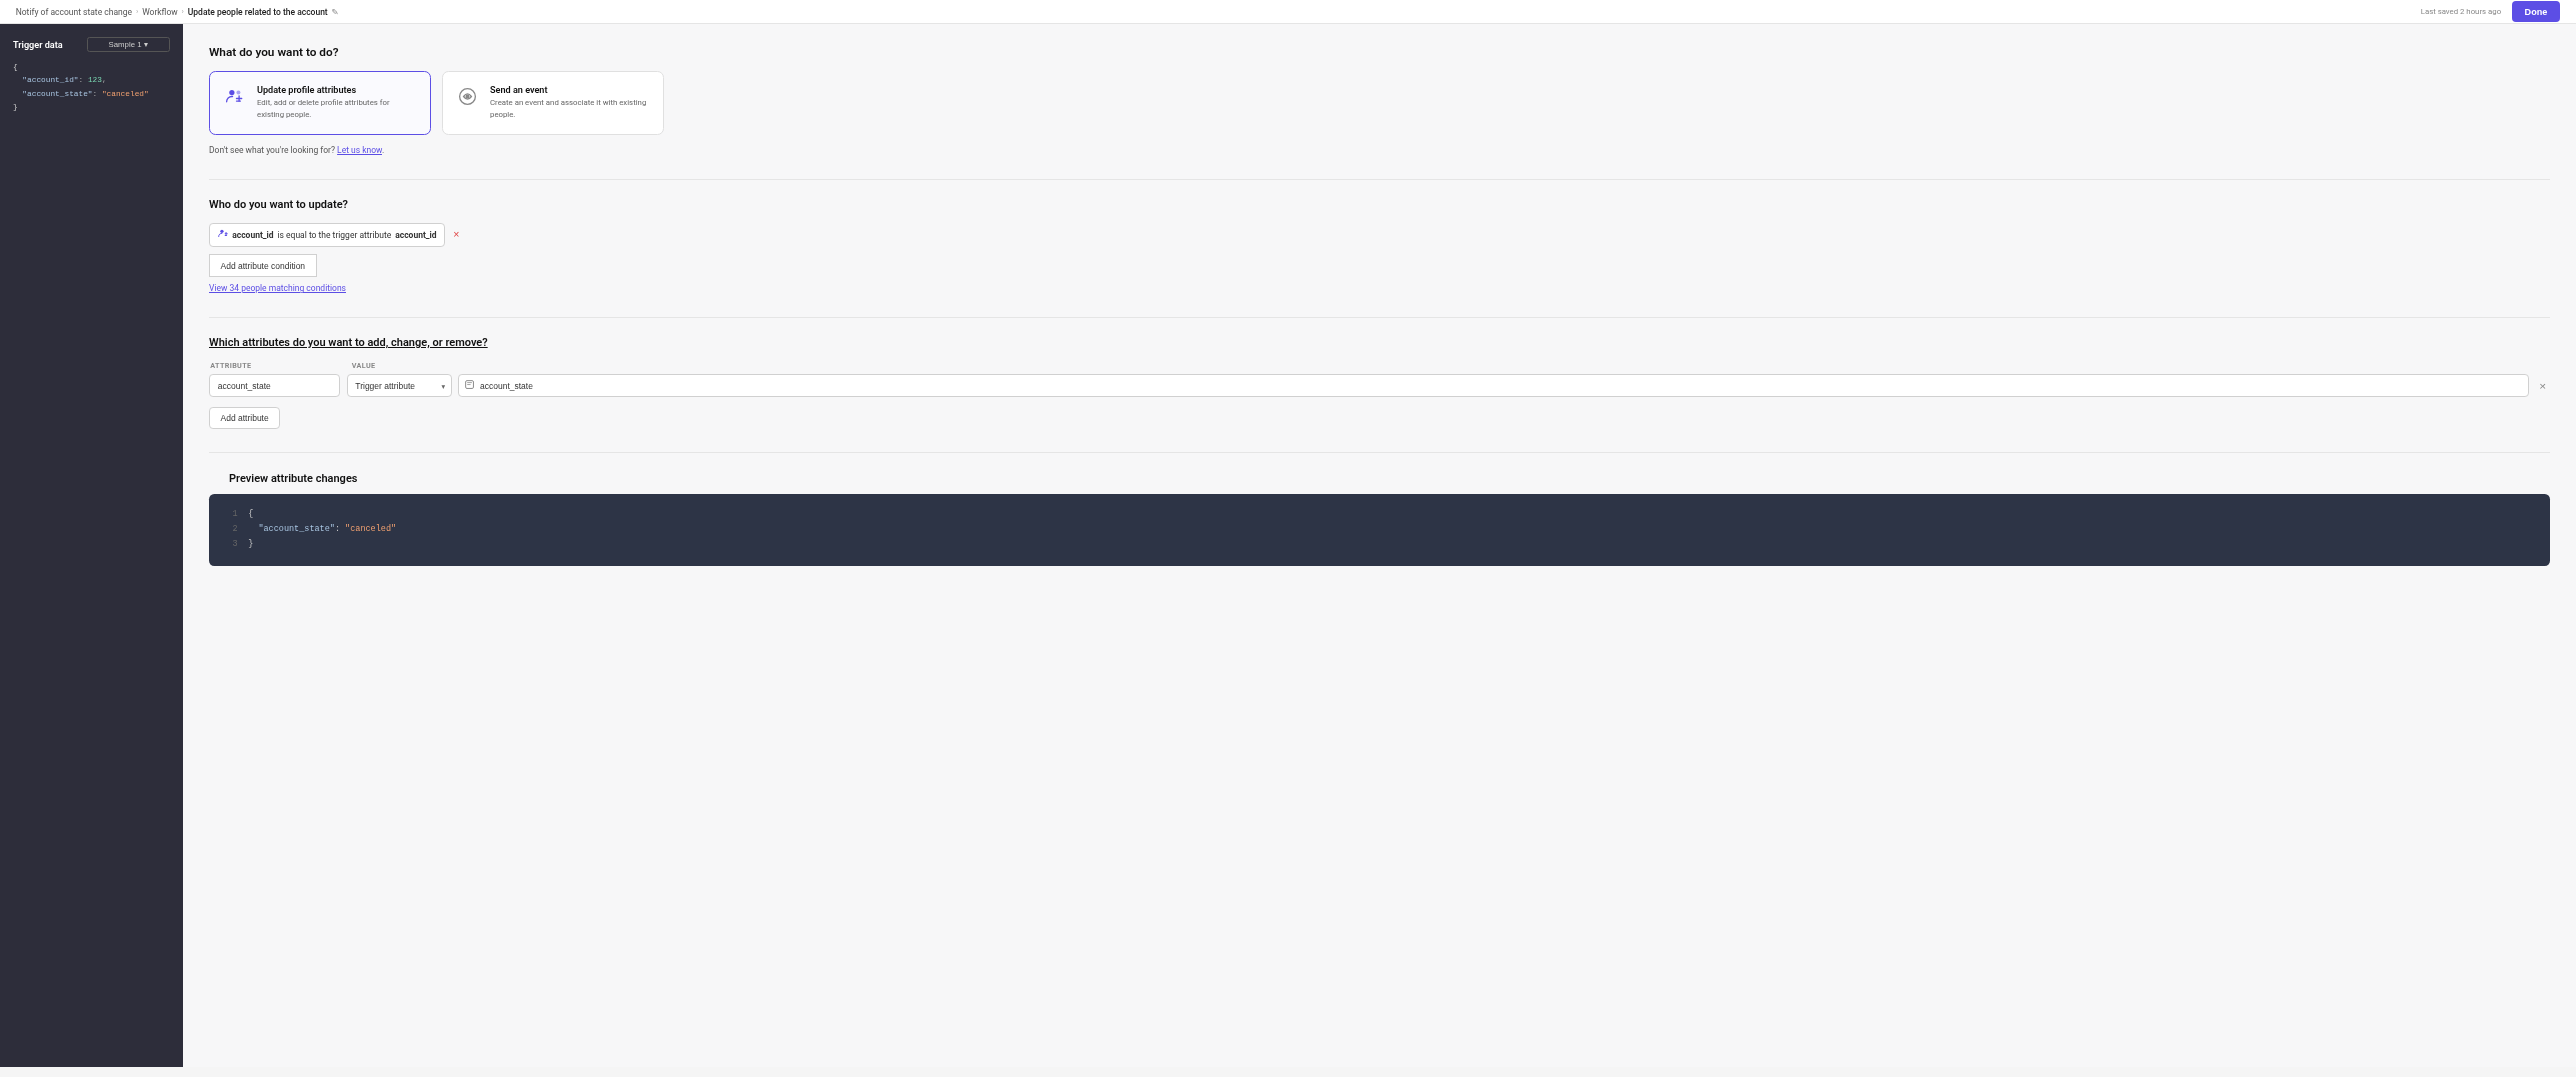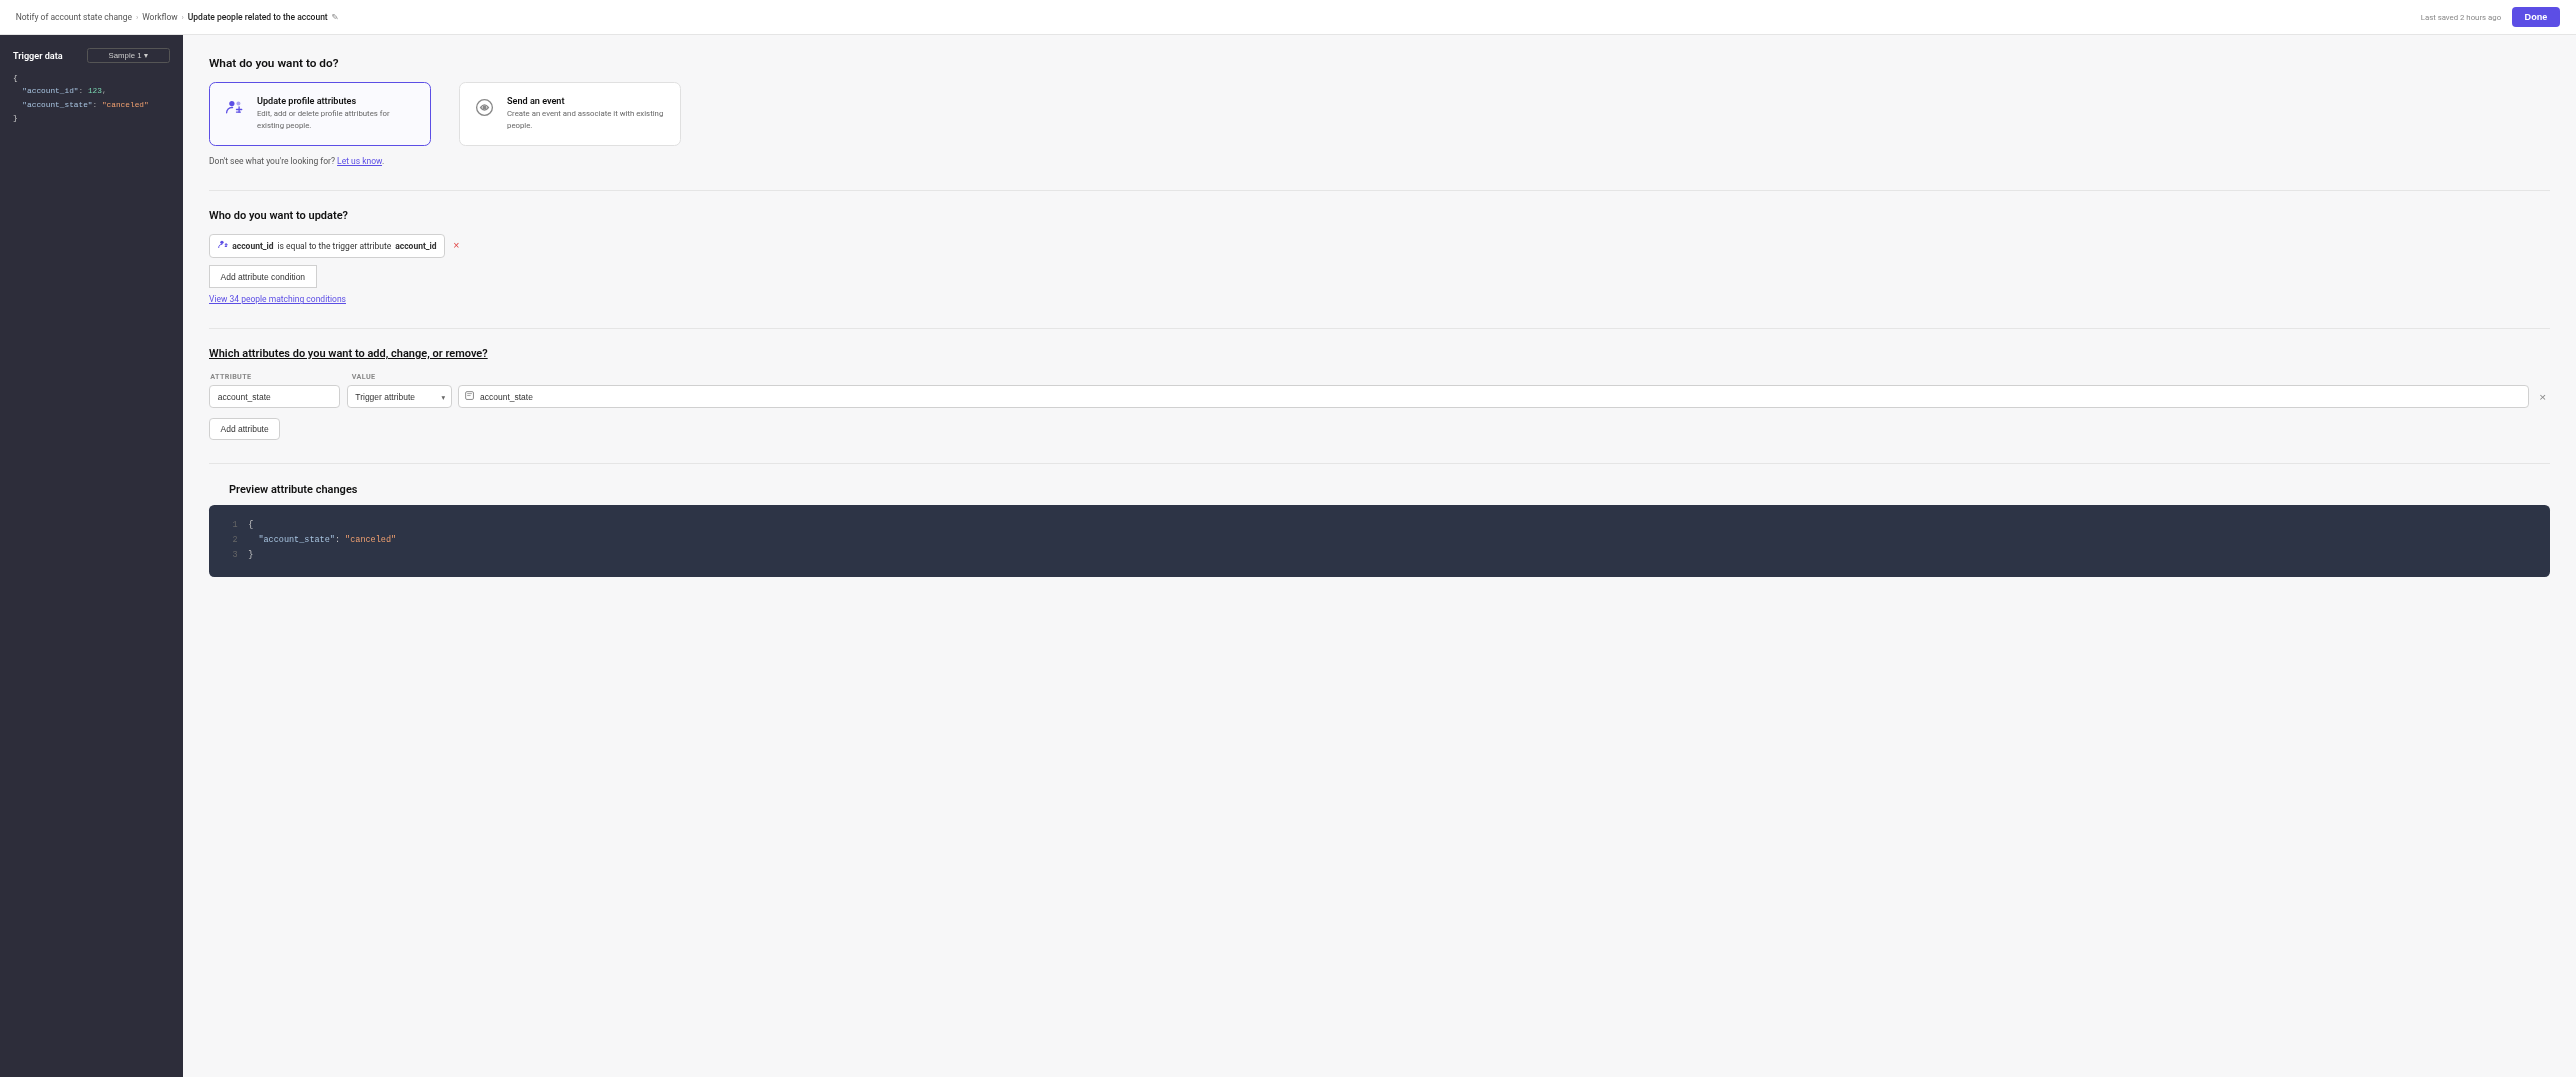--- a/index.html
+++ b/index.html
@@ -11,21 +11,21 @@
     }
 
     
     .header {
       display: flex;
       align-items: center;
       justify-content: space-between;
       padding: 7.8px 15.7px;
       background: #fff;
       border-bottom: 0.7px solid #e5e5e5;
-      height: 35px;
+      height: 24px;
     }
     .breadcrumb {
       display: flex;
       align-items: center;
       gap: 3.9px;
       font-size: 8.5px;
       color: #555;
     }
     .breadcrumb a {
       color: #555;
@@ -131,21 +131,21 @@
     .section-title {
       font-size: 11.8px;
       font-weight: 600;
       color: #111;
       margin-bottom: 11.8px;
     }
 
     
     .action-cards {
       display: flex;
-      gap: 28px;
+      gap: 11px;
       margin-bottom: 10.5px;
     }
     .action-card {
       border: 1.3px solid #e0e0e0;
       border-radius: 6.5px;
       padding: 13px;
       background: #fff;
       cursor: pointer;
       display: flex;
       align-items: flex-start;

